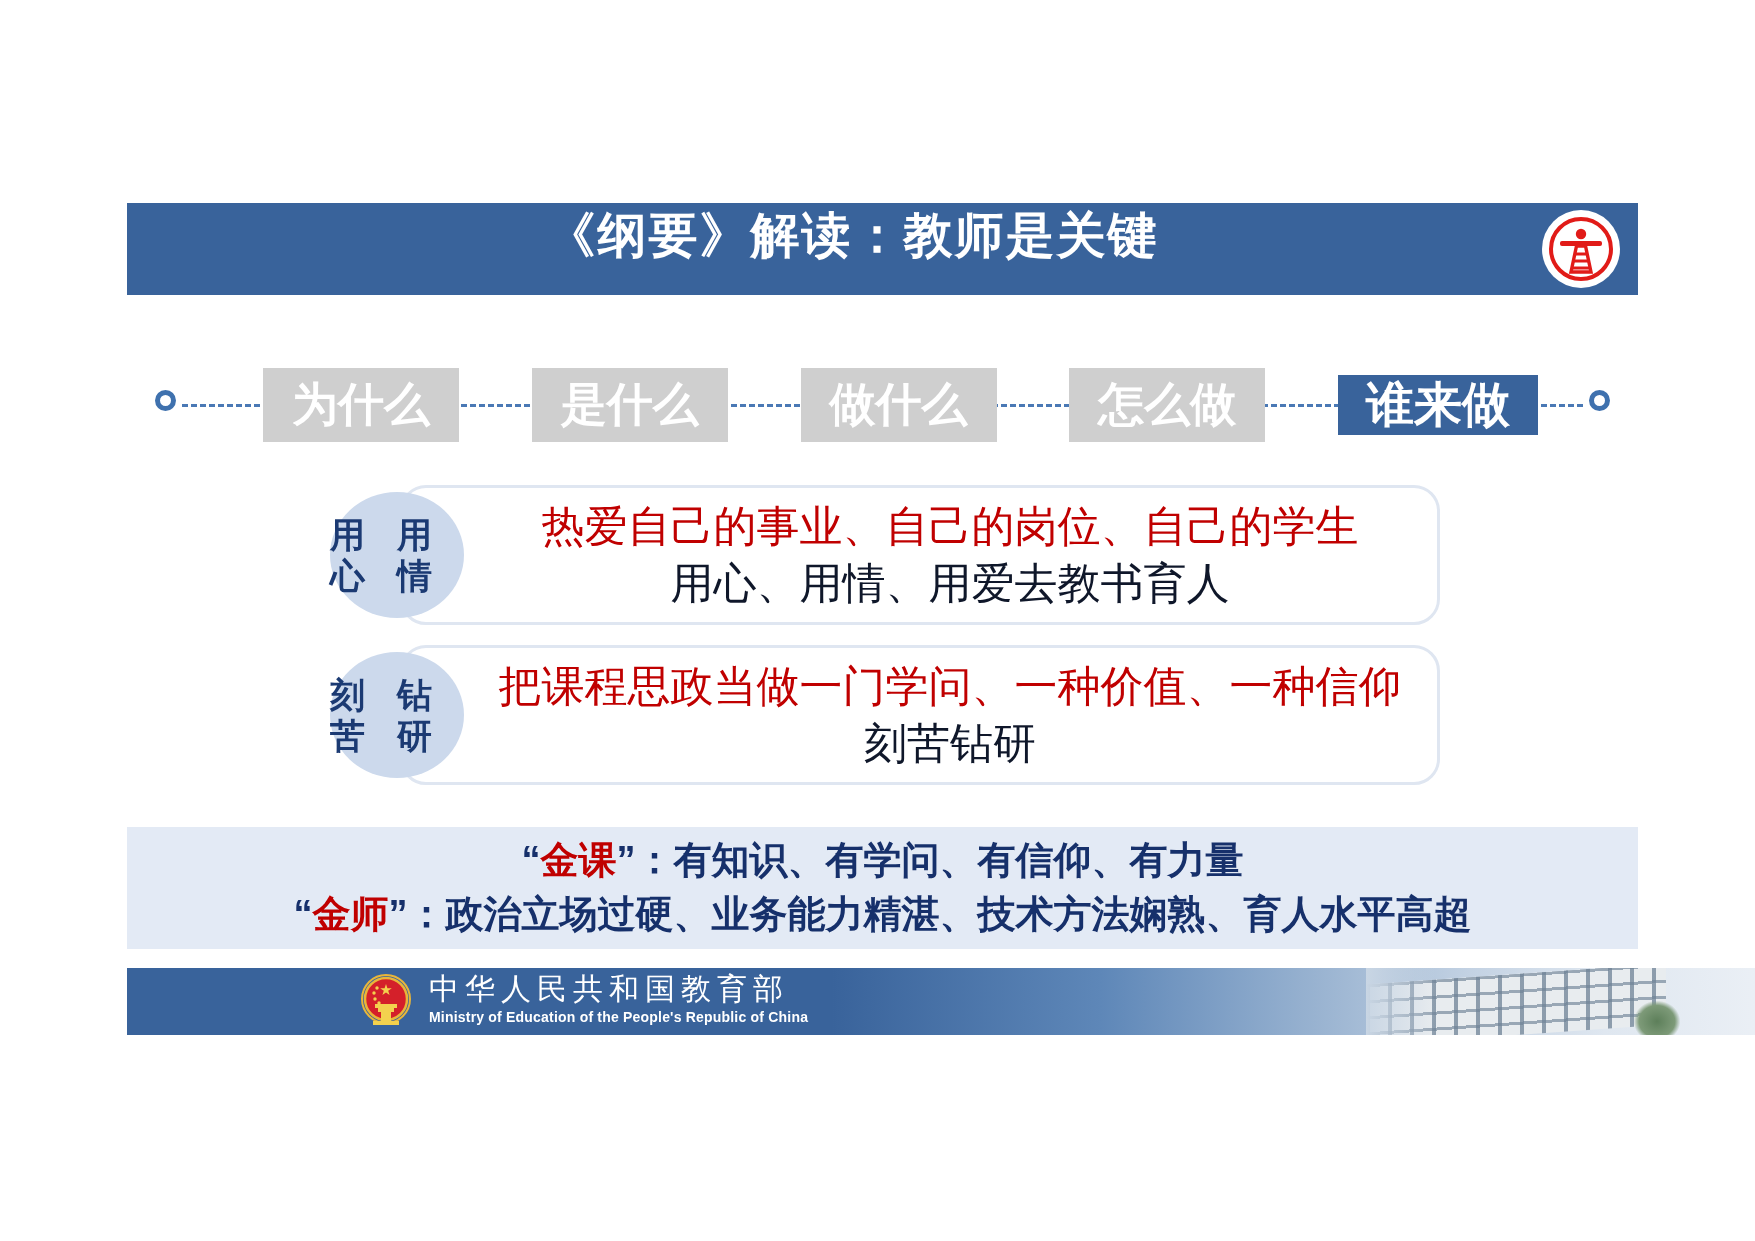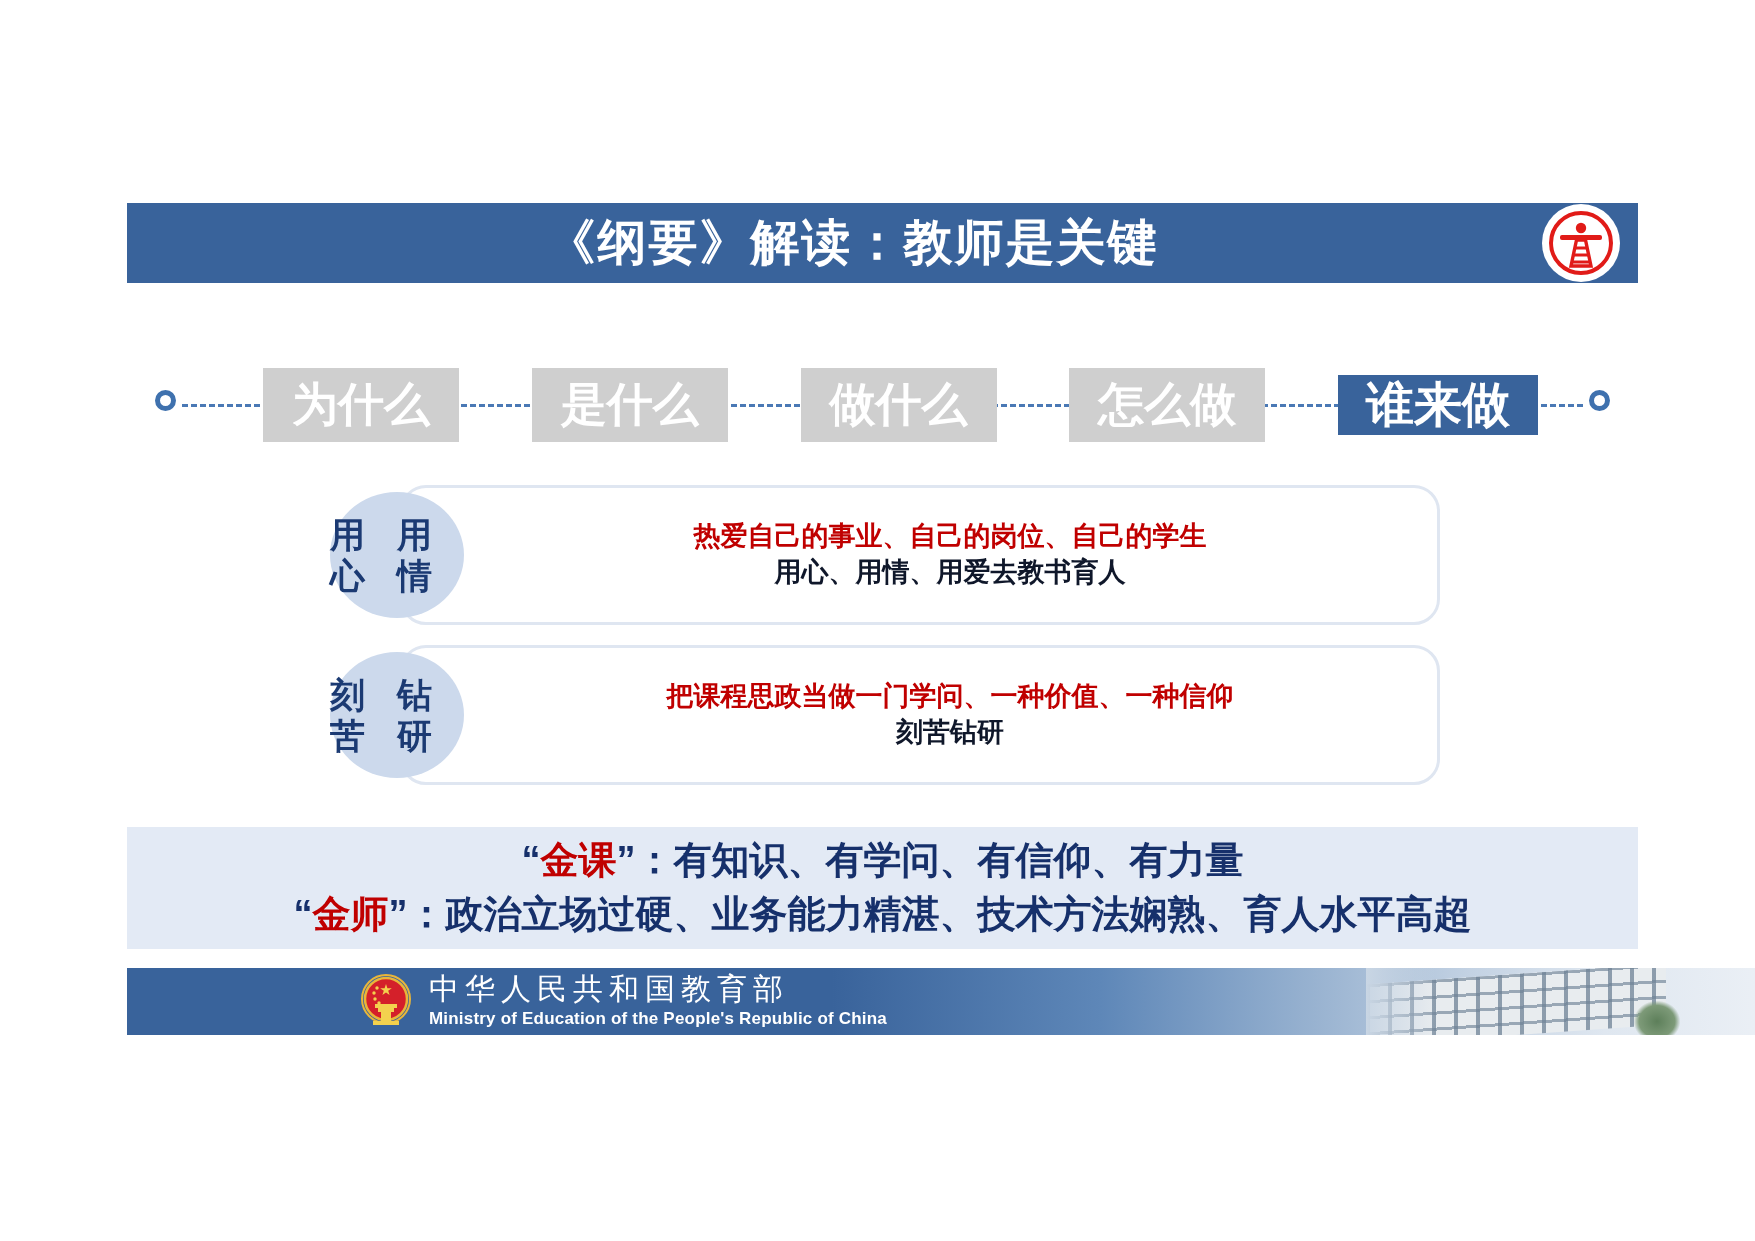--- a/index.html
+++ b/index.html
@@ -22,24 +22,23 @@
     height: 1241px;
     background: #ffffff;
   }
 
   
   .title-bar {
     position: absolute;
     left: 127px;
     top: 203px;
     width: 1511px;
-    height: 80px;
+    height: 92px;
     background: #39639b;
     display: flex;
-    align-items: center;
     justify-content: center;
   }
   .title-text {
     color: #ffffff;
     font-size: 49px;
     font-weight: bold;
     letter-spacing: 2px;
     white-space: nowrap;
     margin-right: 60px;
   }
@@ -158,22 +157,22 @@
     display: flex;
     flex-direction: row;
     align-items: center;
     justify-content: center;
     color: #1b3a73;
     font-size: 35px;
     font-weight: bold;
     line-height: 1.18;
   }
   .row-line {
-    font-size: 27px;
-    font-weight: bold;
+    font-size: 43px;
+    font-weight: normal;
     line-height: 1.32;
     white-space: nowrap;
   }
   .row-line.red  { color: #c00000; }
   .row-line.navy { color: #0f172a; }
   .row-text {
     position: relative;
     z-index: 2;
     margin-left: 60px;
     text-align: center;
@@ -228,21 +227,21 @@
   .footer-cn {
     color: #ffffff;
     font-size: 30px;
     font-family: "Liberation Serif", "DejaVu Serif", serif;
     letter-spacing: 6px;
     line-height: 1.15;
     white-space: nowrap;
   }
   .footer-en {
     color: #ffffff;
-    font-size: 17px;
+    font-size: 14px;
     font-weight: bold;
     letter-spacing: 0.2px;
     white-space: nowrap;
     margin-top: 2px;
   }
   .footer-building {
     position: absolute;
     right: 120px;
     top: 0;
     width: 320px;

